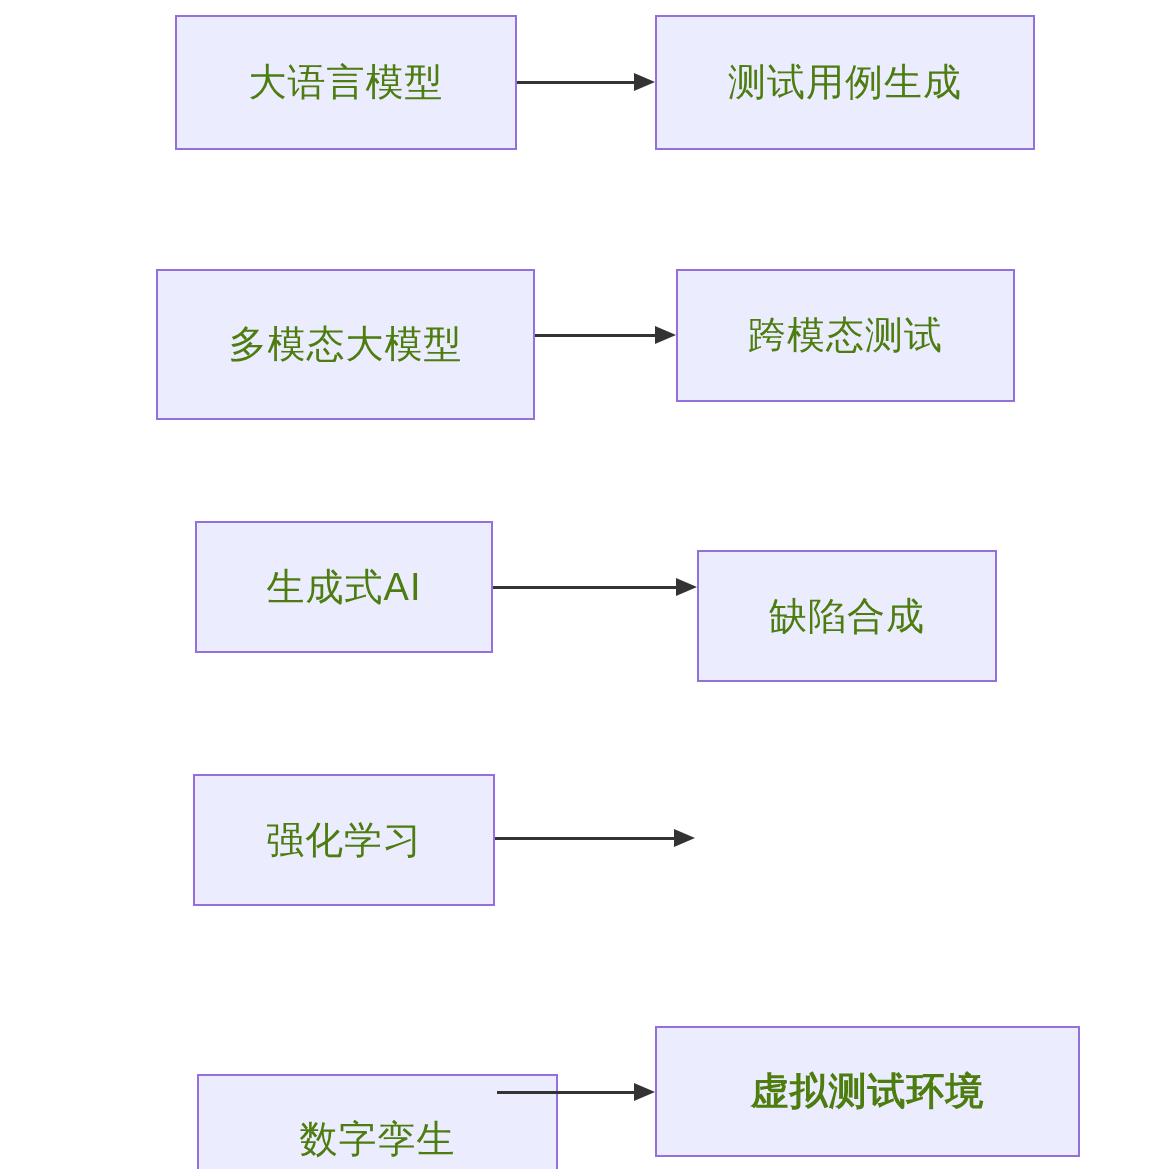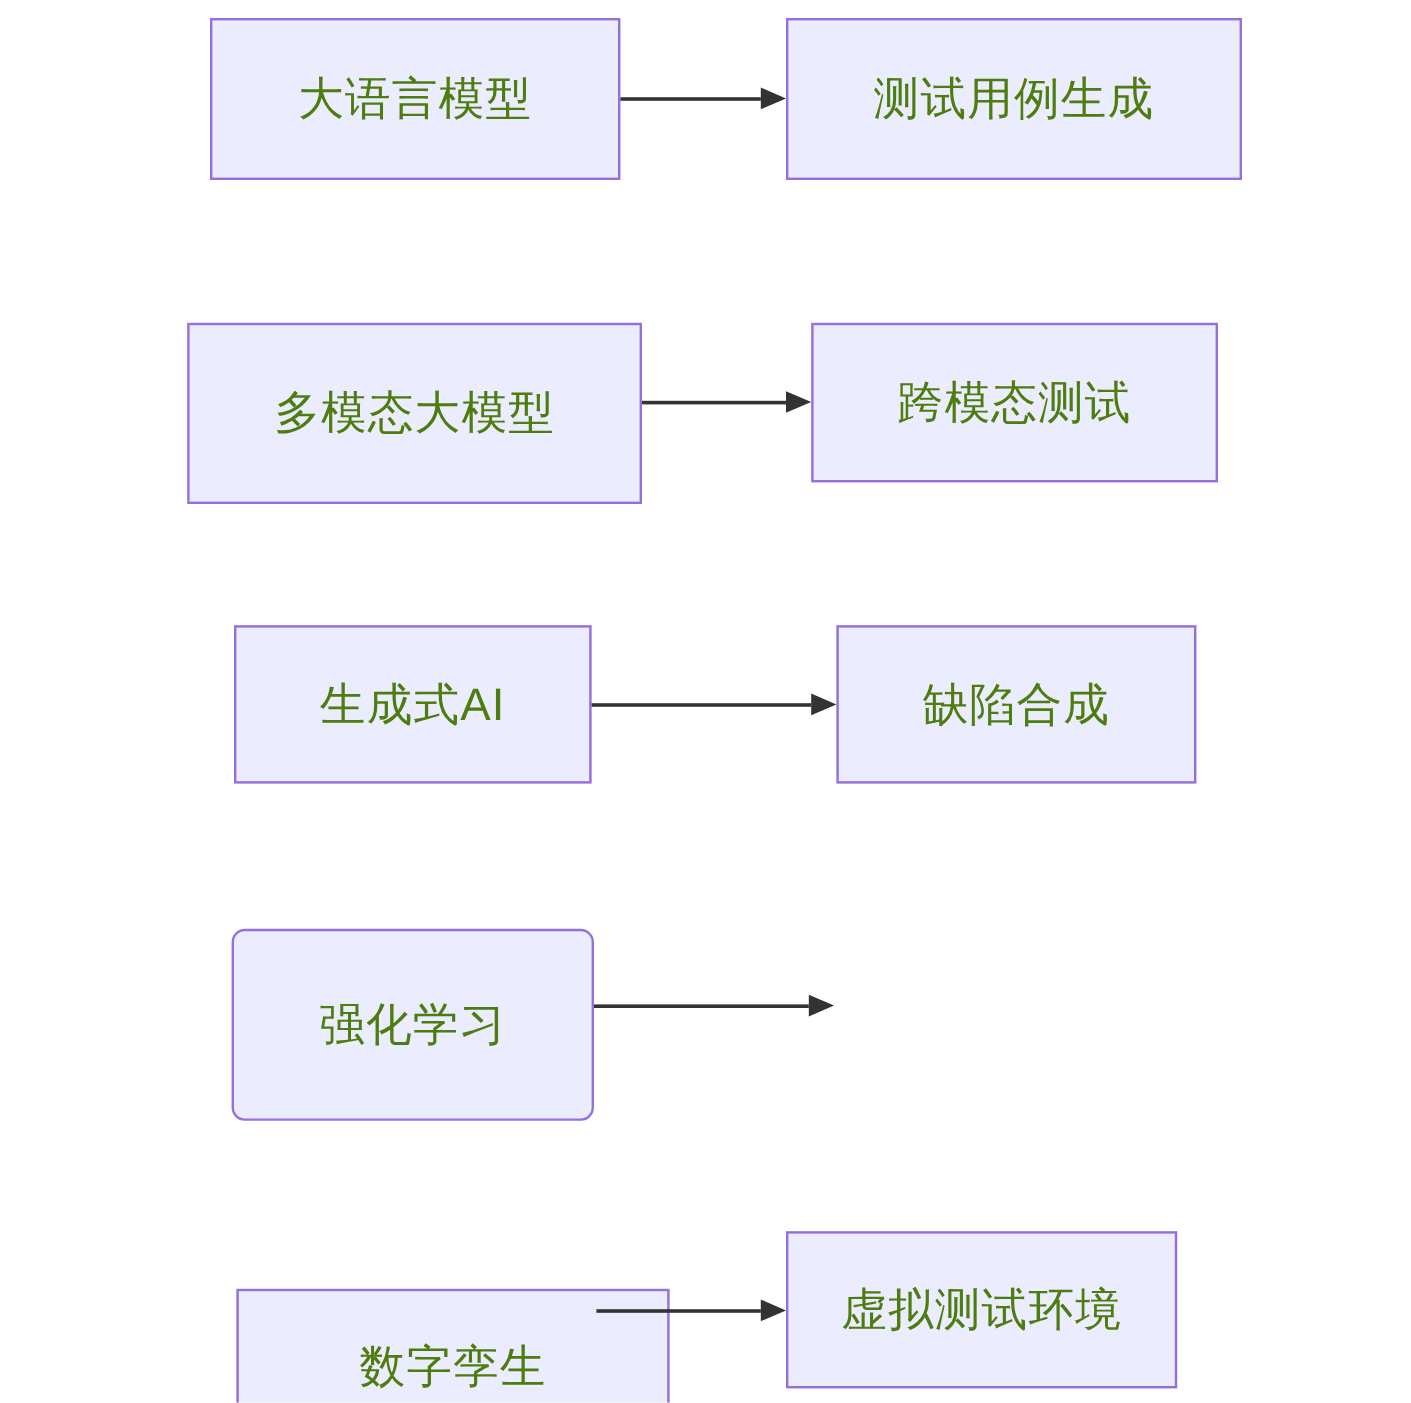--- a/index.html
+++ b/index.html
@@ -49,29 +49,29 @@
   
   #n1l { left: 175px; top: 15px;  width: 342px; height: 135px; }
   #n1r { left: 655px; top: 15px;  width: 380px; height: 135px; }
   #a1  { left: 517px; top: 73px;  width: 138px; }
   
   #n2l { left: 156px; top: 269px; width: 379px; height: 151px; }
   #n2r { left: 676px; top: 269px; width: 339px; height: 133px; }
   #a2  { left: 535px; top: 326px; width: 141px; }
   
   #n3l { left: 195px; top: 521px; width: 298px; height: 132px; }
-  #n3r { left: 697px; top: 521px; width: 300px; height: 132px; }
+  #n3r { left: 697px; top: 550px; width: 300px; height: 132px; }
   #a3  { left: 493px; top: 578px; width: 204px; }
   
-  #n4l { left: 193px; top: 774px; width: 302px; height: 160px; border-radius: 11px; }
+  #n4l { left: 193px; top: 774px; width: 302px; height: 132px; }
   #n4r { left: 695px; top: 774px; width: 303px; height: 132px; }
   #a4  { left: 495px; top: 829px; width: 200px; }
   
   #n5l { left: 197px; top: 1074px; width: 361px; height: 131px; }
-  #n5r { left: 655px; top: 1026px; width: 326px; height: 131px; }
+  #n5r { left: 655px; top: 1026px; width: 425px; height: 131px; font-weight: bold; }
   #a5  { left: 497px; top: 1083px; width: 158px; }
 </style>
 </head>
 <body>
 
 <div id="canvas">
 
   <div class="node" id="n1l">大语言模型</div>
   <div class="arrow" id="a1">
     <div class="arrow-line"></div>

